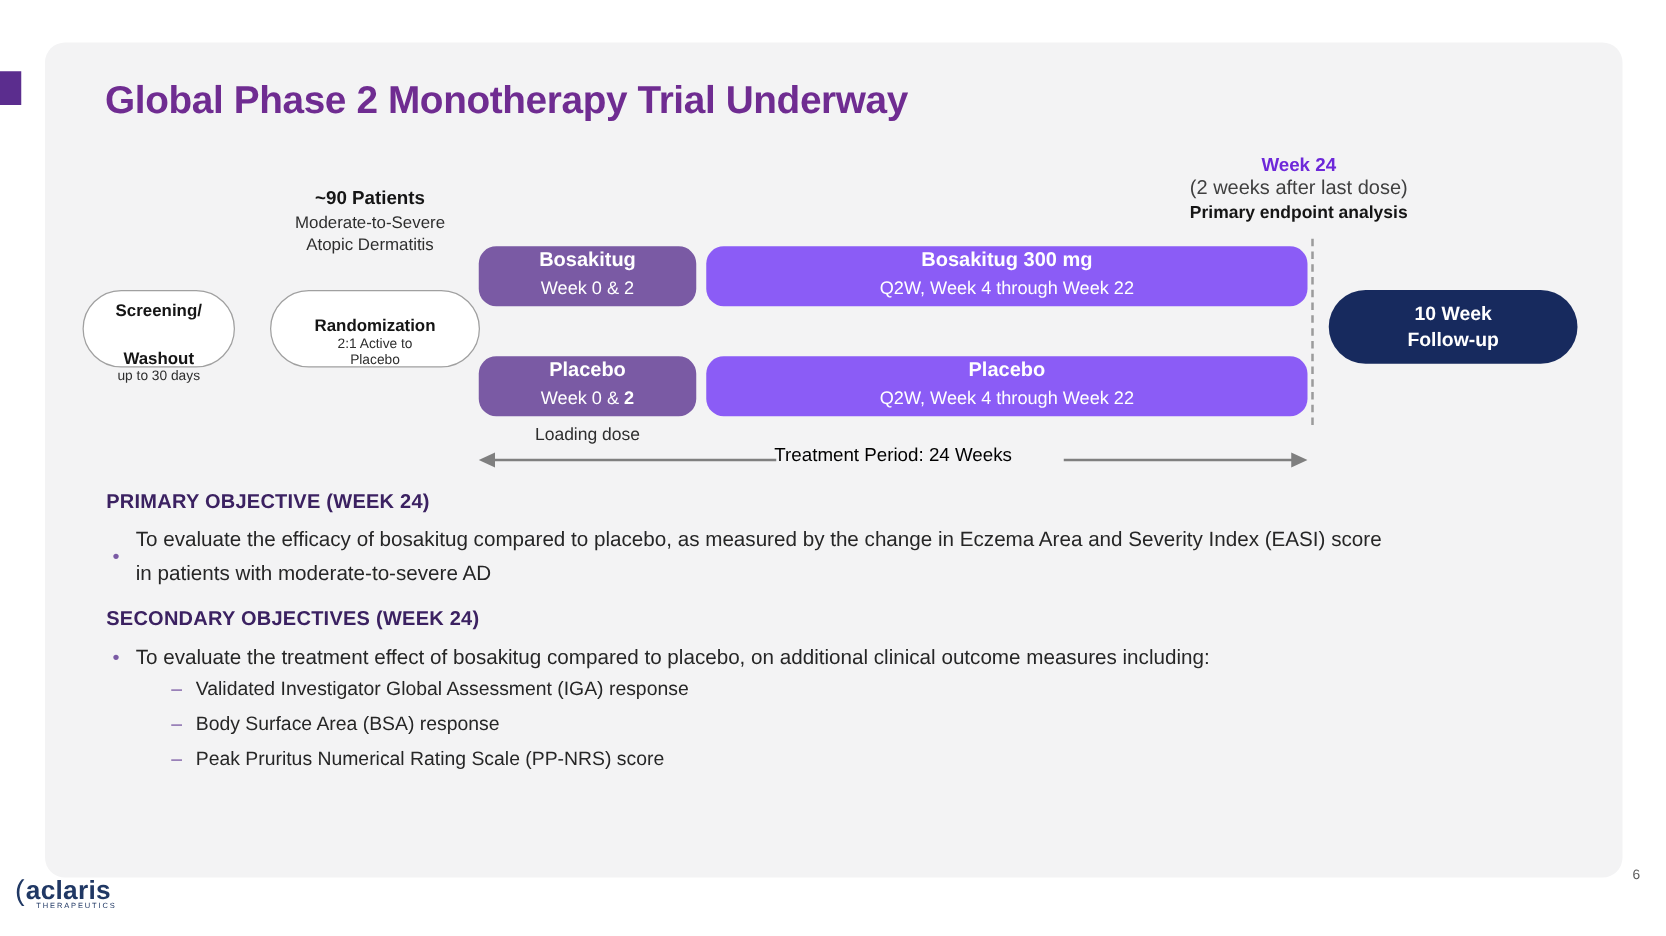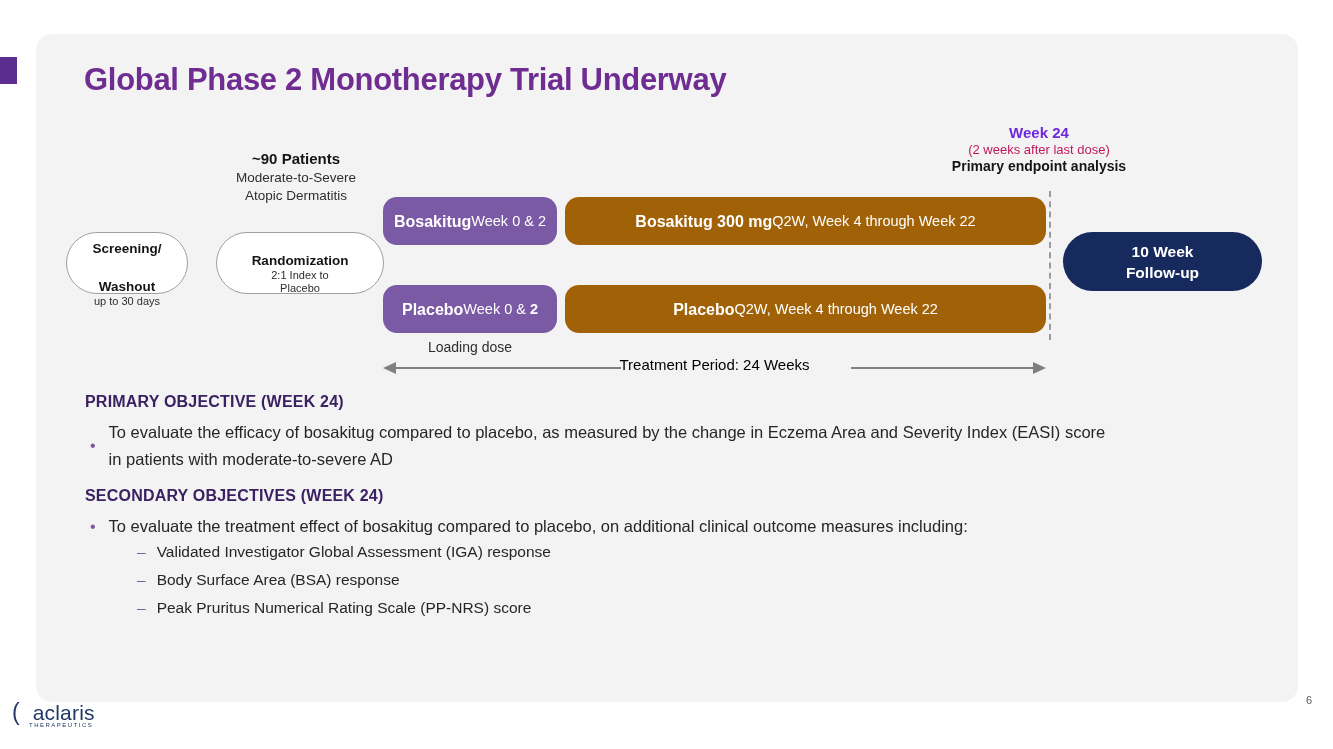--- a/index.html
+++ b/index.html
@@ -11,35 +11,35 @@
   .patients{position:absolute;left:206px;top:150px;width:180px;text-align:center;}
   .patients-count{font-weight:700;font-size:15px;color:#151515;margin-bottom:2px;}
   .patients-desc{font-size:13.5px;color:#2e2e2e;line-height:18px;}
 
   .pill{position:absolute;background:#fff;border:1.5px solid #a0a0a0;border-radius:34px;display:flex;flex-direction:column;justify-content:center;align-items:center;text-align:center;}
   .pill-screening{left:66px;top:232px;width:120px;height:60px;}
   .pill-randomization{left:216px;top:232px;width:166px;height:60px;}
   .pill-b{font-weight:700;font-size:13.5px;line-height:16px;color:#151515;margin-top:22px;}
   .pill-s{font-size:11px;line-height:13px;color:#2e2e2e;}
 
-  .box{position:absolute;border-radius:14px;color:#fff;display:flex;flex-direction:row;justify-content:center;align-items:center;text-align:center;line-height:23px;}
+  .box{position:absolute;border-radius:14px;color:#fff;display:flex;flex-direction:column;justify-content:flex-start;align-items:center;text-align:center;line-height:23px;}
   .box-med{background:#7a5aa4;}
-  .box-dark{background:#a16207;}
+  .box-dark{background:#8b5cf6;}
   .box-title{font-weight:700;font-size:16px;}
   .box-sub{font-size:14.5px;}
   .box-bos-load{left:383px;top:197px;width:174px;height:48px;}
   .box-bos-main{left:565px;top:197px;width:481px;height:48px;}
   .box-pla-load{left:383px;top:285px;width:174px;height:48px;}
   .box-pla-main{left:565px;top:285px;width:481px;height:48px;}
 
   .dashline{position:absolute;left:1049px;top:191px;height:149px;width:0;border-left:2px dashed #9b9b9b;}
 
   .week24{position:absolute;left:918px;top:124px;width:242px;text-align:center;}
   .week24-title{font-weight:700;font-size:15px;color:#6d28d9;}
-  .week24-note{font-size:13px;color:#be185d;margin-top:1px;}
+  .week24-note{font-size:16px;color:#404040;margin-top:1px;}
   .week24-analysis{font-weight:700;font-size:14px;color:#151515;margin-top:1px;}
 
   .followup{position:absolute;left:1063px;top:232px;width:199px;height:59px;background:#172a5e;border-radius:34px;color:#fff;font-weight:700;font-size:15.5px;line-height:21px;display:flex;flex-direction:column;justify-content:center;align-items:center;text-align:center;}
 
   .loading-dose{position:absolute;left:383px;top:339px;width:174px;text-align:center;font-size:14px;color:#2e2e2e;}
 
   .arrows{position:absolute;left:383px;top:357px;width:663px;height:22px;}
   .tp-label{position:absolute;left:383px;top:356px;width:663px;text-align:center;font-size:15px;color:#000000;}
 
   .obj-heading{position:absolute;left:85px;font-size:16px;font-weight:700;color:#3b2161;letter-spacing:0.2px;}
@@ -55,21 +55,21 @@
 
   .sub-bullets{position:absolute;left:137px;top:542px;}
   .sub-row{display:flex;align-items:flex-start;margin-bottom:9px;}
   .sub-dash{color:#7a5aa4;font-size:15.5px;line-height:19px;margin-right:11px;}
   .sub-dash::before{content:"\2013";}
   .sub-text{font-size:15.5px;line-height:19px;color:#262626;}
 
   .logo{position:absolute;left:12px;top:701px;color:#203864;}
   .logo-row{display:flex;align-items:flex-start;font-size:21px;}
   .logo-paren{font-weight:400;font-size:23px;line-height:22px;margin-right:1px;}
-  .logo-text{font-weight:400;letter-spacing:0.2px;line-height:24px;margin-left:12px;}
+  .logo-text{font-weight:700;letter-spacing:0.2px;line-height:24px;}
   .logo-sub{font-size:6px;letter-spacing:1.5px;margin-left:17px;margin-top:-3px;}
 
   .pagenum{position:absolute;left:1306px;top:694px;font-size:11px;color:#595959;}
 </style>
 </head>
 <body>
 
 <div class="slide">
   <div class="panel"></div>
   <div class="accent-bar"></div>
@@ -82,21 +82,21 @@
   </div>
 
   <div class="pill pill-screening">
     <div class="pill-b">Screening/</div>
     <div class="pill-b">Washout</div>
     <div class="pill-s">up to 30 days</div>
   </div>
 
   <div class="pill pill-randomization">
     <div class="pill-b">Randomization</div>
-    <div class="pill-s">2:1 Index to</div>
+    <div class="pill-s">2:1 Active to</div>
     <div class="pill-s">Placebo</div>
   </div>
 
   <div class="box box-med box-bos-load">
     <span class="box-title">Bosakitug</span>
     <span class="box-sub">Week 0 &amp; 2</span>
   </div>
 
   <div class="box box-dark box-bos-main">
     <span class="box-title">Bosakitug 300 mg</span>

